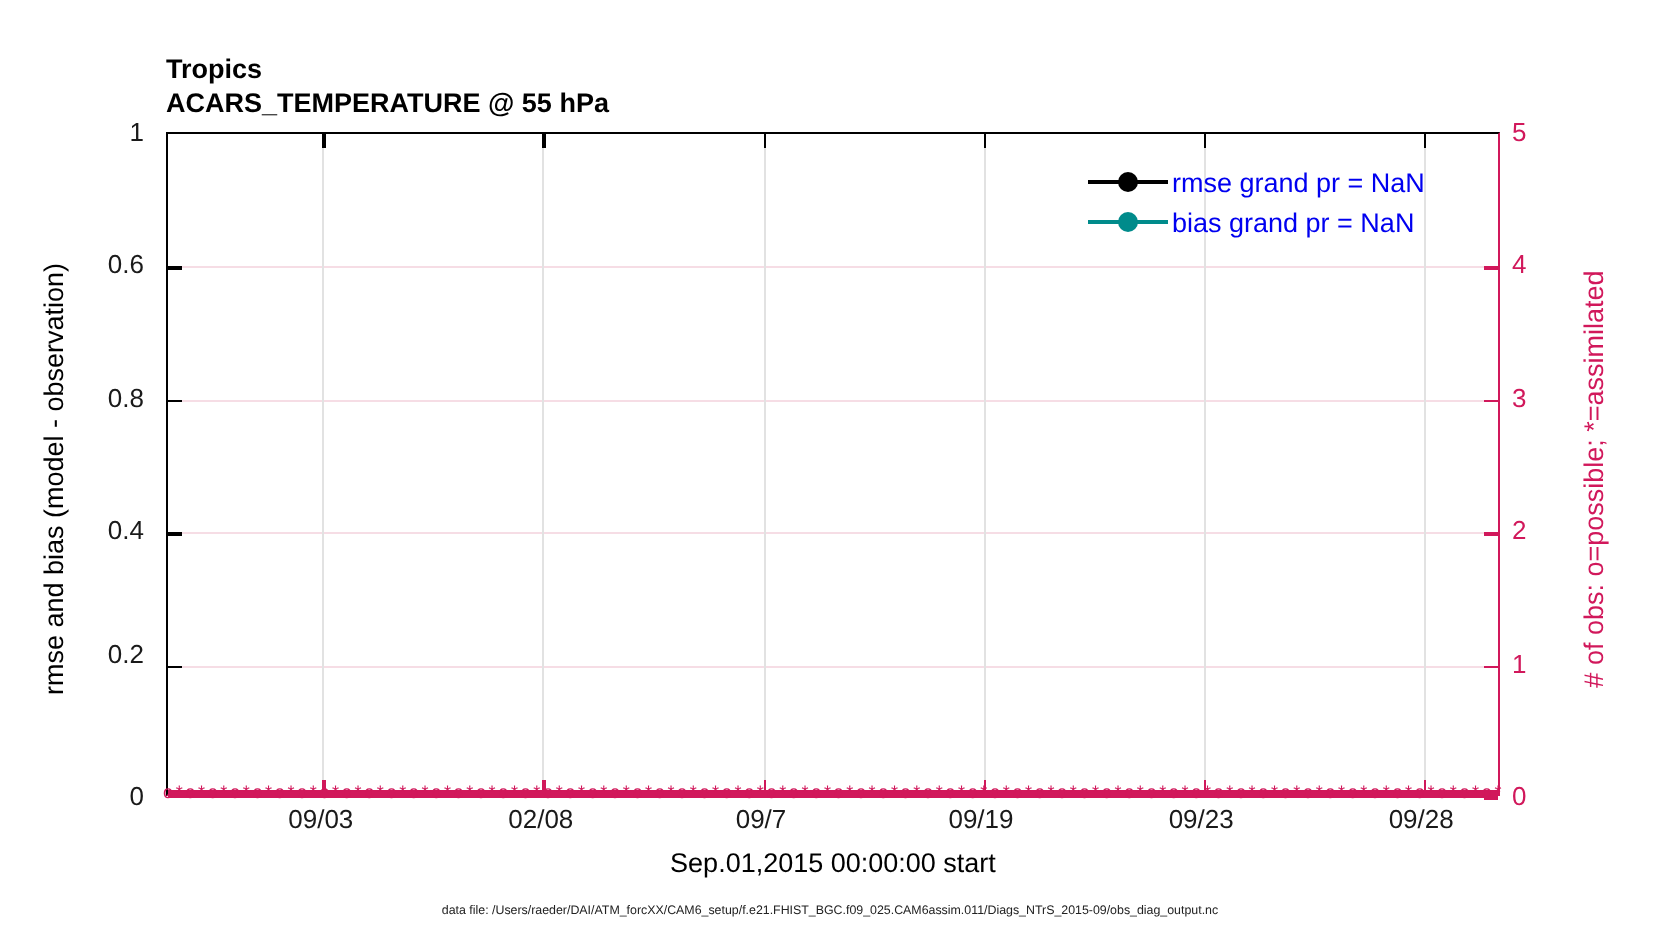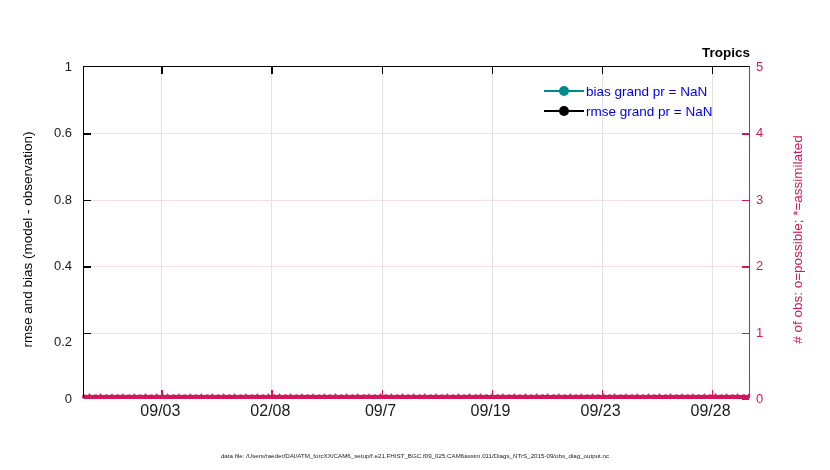--- a/index.html
+++ b/index.html
@@ -21,22 +21,21 @@
     width: 830px;
     height: 470px;
   }
 
   
   .title-block {
     position: absolute;
     left: 83px;
     top: 26px;
     width: 667px;
-    text-align: right;
-    margin-top: 18px;
+    text-align: left;
   }
   .title-line {
     font-size: 13.5px;
     font-weight: bold;
     color: #000000;
     line-height: 17px;
     letter-spacing: 0px;
     white-space: nowrap;
   }
 
@@ -115,21 +114,21 @@
     left: 756px;
     text-align: left;
     font-size: 13px;
     color: #d1185b;
     white-space: nowrap;
     transform: translateY(-50%);
   }
   .xlabel-tick {
     position: absolute;
     top: 402px;
-    font-size: 16px;
+    font-size: 13px;
     color: #1a1a1a;
     white-space: nowrap;
     transform: translateX(-50%);
   }
 
   
   #y-axis-title-left {
     position: absolute;
     left: -208px;
     top: 232px;
@@ -248,24 +247,25 @@
     font-family: "Liberation Sans", sans-serif;
   }
 </style>
 </head>
 <body>
 
 <div id="figure">
 
   <div class="title-block">
     <div class="title-line">Tropics</div>
+    <div class="title-line">ACARS_TEMPERATURE @ 55 hPa</div>
   </div>
 
   <div class="ylabel-left" style="top:398px;">0</div>
-  <div class="ylabel-left" style="top:341px;">0.2</div>
+  <div class="ylabel-left" style="top:327px;">0.2</div>
   <div class="ylabel-left" style="top:265.2px;">0.4</div>
   <div class="ylabel-left" style="top:198.8px;">0.8</div>
   <div class="ylabel-left" style="top:132.4px;">0.6</div>
   <div class="ylabel-left" style="top:66px;">1</div>
 
   <div class="ylabel-right" style="top:398px;">0</div>
   <div class="ylabel-right" style="top:331.6px;">1</div>
   <div class="ylabel-right" style="top:265.2px;">2</div>
   <div class="ylabel-right" style="top:198.8px;">3</div>
   <div class="ylabel-right" style="top:132.4px;">4</div>
@@ -273,20 +273,21 @@
 
   <div class="xlabel-tick" style="left:160.4px;">09/03</div>
   <div class="xlabel-tick" style="left:270.4px;">02/08</div>
   <div class="xlabel-tick" style="left:380.5px;">09/7</div>
   <div class="xlabel-tick" style="left:490.5px;">09/19</div>
   <div class="xlabel-tick" style="left:600.6px;">09/23</div>
   <div class="xlabel-tick" style="left:710.6px;">09/28</div>
 
   <div id="y-axis-title-left">rmse and bias (model - observation)</div>
   <div id="y-axis-title-right"># of obs: o=possible; *=assimilated</div>
+  <div id="x-axis-title">Sep.01,2015 00:00:00 start</div>
 
   <div id="plot-area">
 
     <div class="grid-h" style="top:265.6px;"></div>
     <div class="grid-h" style="top:199.2px;"></div>
     <div class="grid-h" style="top:132.8px;"></div>
     <div class="grid-h" style="top:66.4px;"></div>
 
     <div class="grid-v" style="left:77.4px;"></div>
     <div class="grid-v" style="left:187.4px;"></div>
@@ -442,29 +443,29 @@
         <span class="obs-mark" style="left: 98.3193%; color: rgb(209, 24, 91);">*</span>
         <span class="obs-mark" style="left: 99.1597%; color: rgb(209, 24, 91);">o</span>
         <span class="obs-mark" style="left: 100%; color: rgb(209, 24, 91);">*</span>
       </div>
 
   </div>
 
   <div id="legend">
     <div class="legend-row">
       <span class="legend-sample">
+        <span class="seg" style="background:#000000;"></span>
+        <span class="dot" style="background:#000000;"></span>
+      </span>
+      <span class="legend-text">rmse grand pr = NaN</span>
+    </div>
+    <div class="legend-row">
+      <span class="legend-sample">
         <span class="seg" style="background:#008b8b;"></span>
         <span class="dot" style="background:#008b8b;"></span>
       </span>
       <span class="legend-text">bias grand pr = NaN</span>
     </div>
-    <div class="legend-row">
-      <span class="legend-sample">
-        <span class="seg" style="background:#000000;"></span>
-        <span class="dot" style="background:#000000;"></span>
-      </span>
-      <span class="legend-text">rmse grand pr = NaN</span>
-    </div>
   </div>
 
   <div id="footer">data file: /Users/raeder/DAI/ATM_forcXX/CAM6_setup/f.e21.FHIST_BGC.f09_025.CAM6assim.011/Diags_NTrS_2015-09/obs_diag_output.nc</div>
 
 </div>
 
 </body></html>

